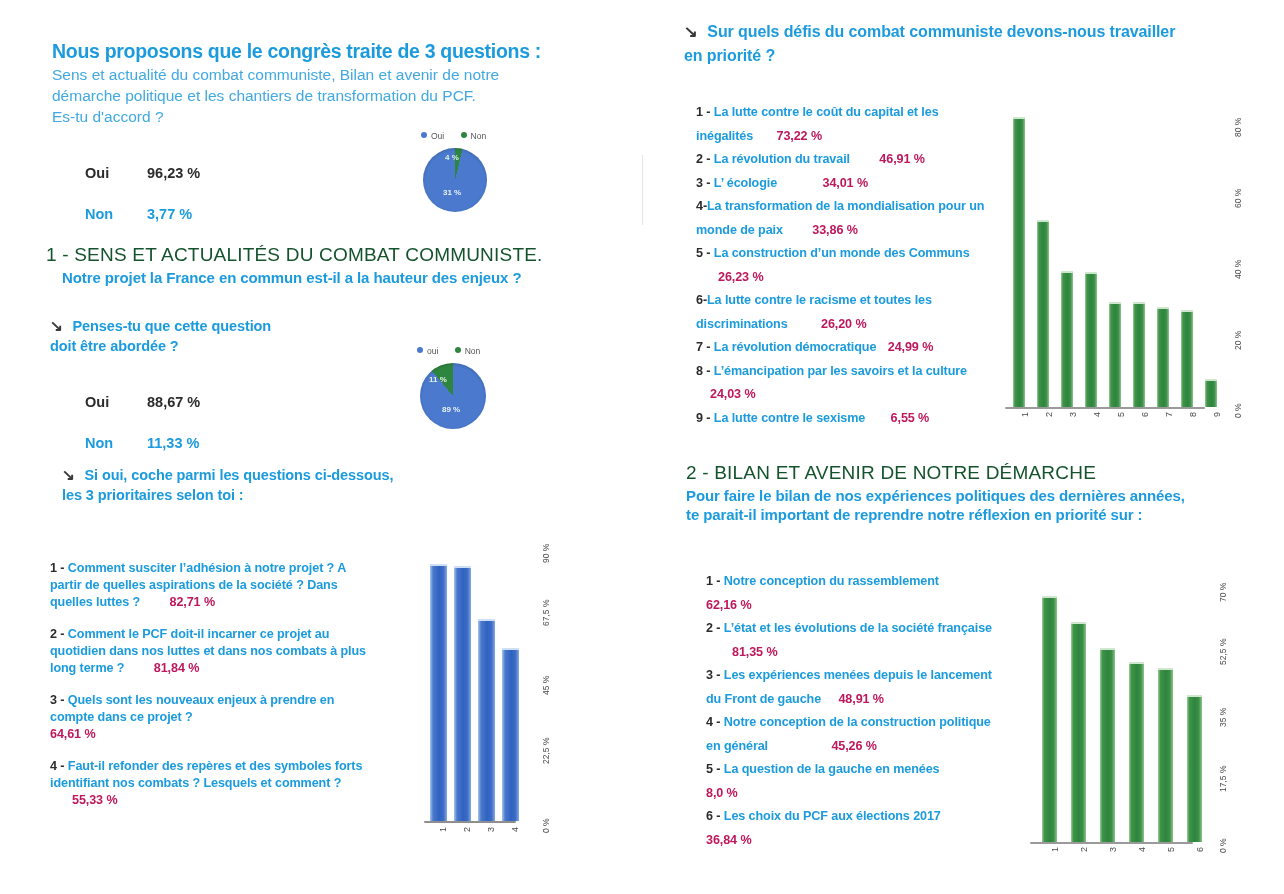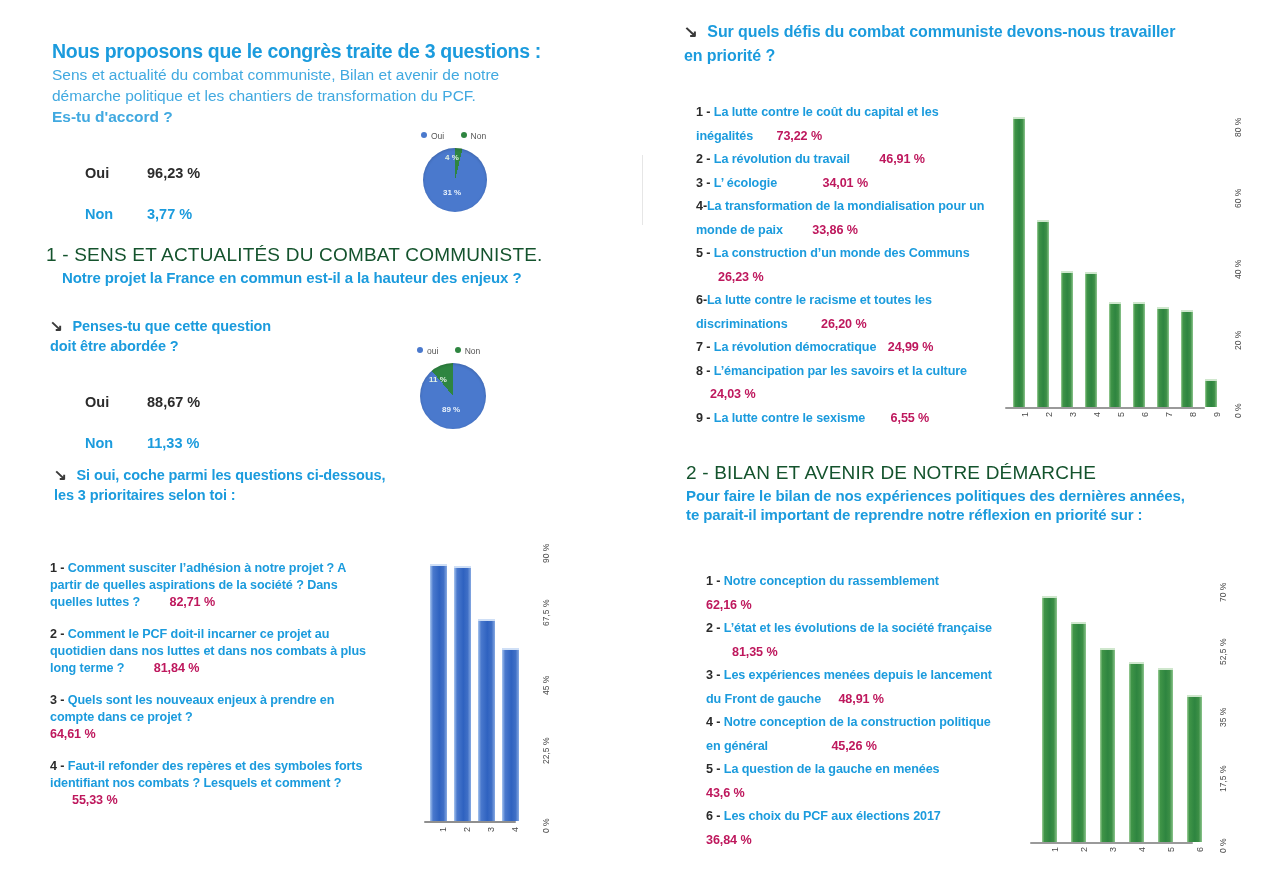--- a/index.html
+++ b/index.html
@@ -17,21 +17,21 @@
   .col-right{left:660px;width:624px;}
   .intro-title{
     position:absolute;left:52px;top:40px;width:580px;
     font-size:19.5px;font-weight:bold;color:#1b9bdd;letter-spacing:-0.3px;
   }
   .intro-body{
     position:absolute;left:52px;top:64px;width:562px;
     font-size:15.5px;line-height:21px;color:#41a9e0;
     text-align:justify;
   }
-  .intro-body .lastline{text-align:left;font-weight:bold;}
+  .intro-body .lastline{text-align:left;}
 
   .section-num{
     position:absolute;font-size:19px;font-weight:normal;color:#14532d;
     letter-spacing:0.2px;
   }
   .section-sub{
     position:absolute;font-size:15px;font-weight:bold;color:#1b9bdd;
     letter-spacing:-0.1px;line-height:19px;
   }
   .q-head{
@@ -164,21 +164,21 @@
 
     <div class="ans" style="left:85px;top:372px;">
       <span class="r oui">
         <span class="k">Oui</span><span class="v">88,67 %</span>
       </span>
       <span class="r non">
         <span class="k">Non</span><span class="v">11,33 %</span>
       </span>
     </div>
 
-    <div class="q-head" style="left:54px;top:465px;width:400px;">
+    <div class="q-head" style="left:62px;top:465px;width:400px;">
       <span class="arrow">↘</span><span>Si oui, coche parmi les questions ci-dessous,</span><br>
       <span>les 3 prioritaires selon toi :</span>
     </div>
 
     <div class="qlist" style="left:50px;top:560px;width:330px;">
       <div class="qitem" style="margin-bottom:15px;">
         <span class="n">1 - </span><span>Comment susciter l’adhésion à notre projet ? A partir de quelles aspirations de la société ? Dans quelles luttes ?</span>
         <span class="pct" style="margin-left:26px;">82,71 %</span>
       </div>
       <div class="qitem" style="margin-bottom:15px;">
@@ -318,21 +318,21 @@
       <div class="qitem">
         <span class="n">3 - </span><span>Les expériences menées depuis le lancement du Front de gauche</span>
         <span class="pct" style="margin-left:14px;">48,91 %</span>
       </div>
       <div class="qitem">
         <span class="n">4 - </span><span>Notre conception de la construction politique en général</span>
         <span class="pct" style="margin-left:60px;">45,26 %</span>
       </div>
       <div class="qitem">
         <span class="n">5 - </span><span>La question de la gauche en menées</span>
-        <span class="pct" style="display:block;">43,6 %</span>
+        <span class="pct" style="display:block;">8,0 %</span>
       </div>
       <div class="qitem">
         <span class="n">6 - </span><span>Les choix du PCF aux élections 2017</span>
         <span class="pct" style="display:block;">36,84 %</span>
       </div>
     </div>
 
     <div class="chart" style="left:370px;top:570px;width:240px;height:300px;">
       <div class="plot" style="width:160px;height:274px;">
         <div class="axis-line" style="width:163px;background:#9a9a9a;"></div>

